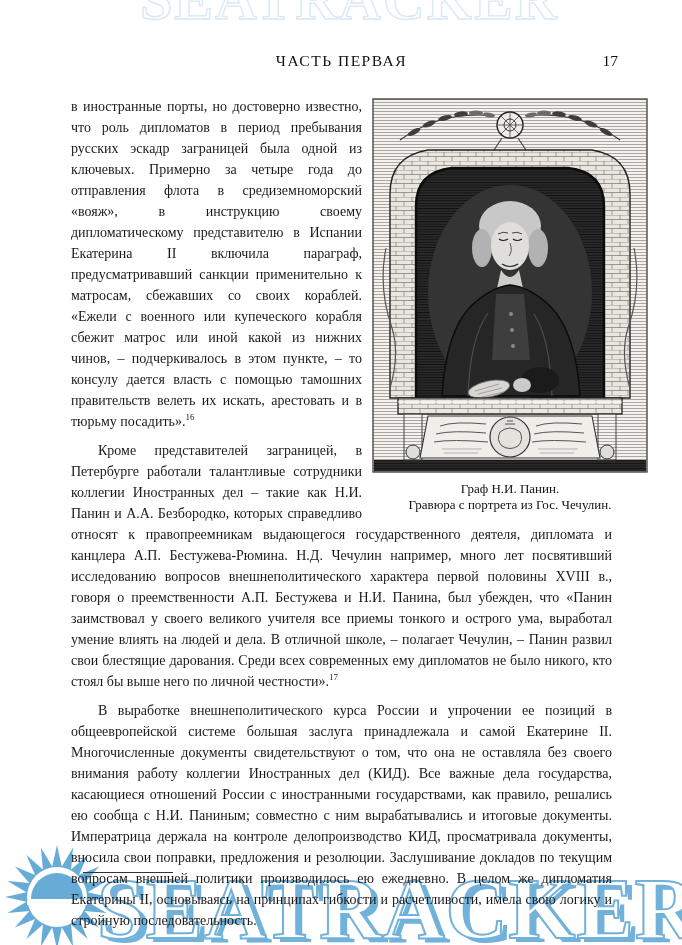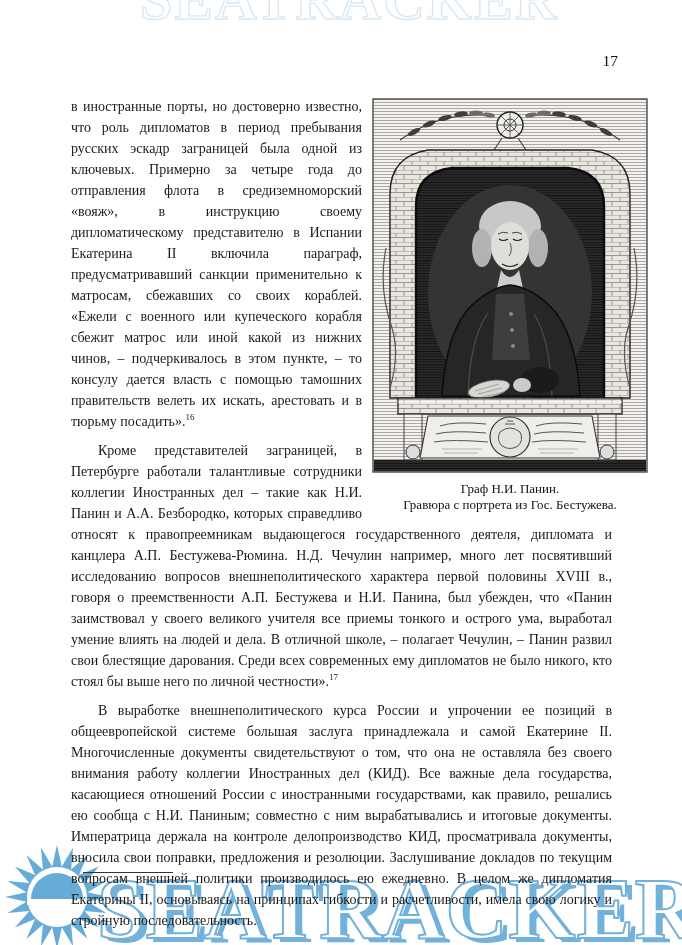--- a/index.html
+++ b/index.html
@@ -62,20 +62,21 @@
 
     <g opacity="0.88">
       <text x="103" y="942" font-family="'Liberation Serif',serif" font-weight="bold" font-size="86" letter-spacing="1" fill="#5fa8d5">SEATRACKER.RU</text>
       <text x="97" y="938" font-family="'Liberation Serif',serif" font-weight="bold" font-size="86" letter-spacing="1" fill="#ffffff" stroke="#5fa8d5" stroke-width="2">SEATRACKER.RU</text>
     </g>
   </svg>
 
   <div class="content">
 
     <div class="running-head">
+      <div class="running-title">ЧАСТЬ ПЕРВАЯ</div>
       <div class="page-num">17</div>
     </div>
 
     <div class="body-text">
 
       <div class="figure">
         <svg width="276" height="375" viewBox="0 0 276 375" role="img">
           <defs>
             <pattern id="hz" width="2" height="3" patternUnits="userSpaceOnUse">
               <rect width="2" height="3" fill="#f4f2ee"></rect>
@@ -161,21 +162,21 @@
             <path d="M70,351 h40 M72,355 h34" stroke="#8a8a8a" stroke-width="0.6"></path>
             <path d="M164,328 q14,-5 46,-2 M162,336 q16,-4 50,-1 M160,344 q18,-3 54,0" stroke="#555" stroke-width="1" fill="none"></path>
             <path d="M166,351 h40 M168,355 h34" stroke="#8a8a8a" stroke-width="0.6"></path>
             <circle cx="138" cy="339" r="20" fill="#e4e2dd" stroke="#333" stroke-width="1.2"></circle>
             <path d="M128,334 q10,-8 20,0 q4,8 -2,14 q-8,5 -16,0 q-6,-6 -2,-14" stroke="#444" stroke-width="0.9" fill="none"></path>
             <path d="M133,326 h10 M135,323 h6" stroke="#444" stroke-width="0.9"></path>
           </g>
         </svg>
         <div class="figcaption">
           <div>Граф Н.И. Панин.</div>
-          <div>Гравюра с портрета из Гос. Бестужева.</div>
+          <div>Гравюра с портрета из Гос. Чечулин.</div>
         </div>
       </div>
 
       <p class="first"><span>в иностранные порты, но достоверно известно, что роль дипломатов в период пребывания русских эскадр заграницей была одной из ключевых. Примерно за четыре года до отправления флота в средиземноморский «вояж», в инструкцию своему дипломатическому представителю в Испании Екатерина II включила параграф, предусматривавший санкции применительно к матросам, сбежавших со своих кораблей. «Ежели с военного или купеческого корабля сбежит матрос или иной какой из нижних чинов, – подчеркивалось в этом пункте, – то консулу дается власть с помощью тамошних правительств велеть их искать, арестовать и в тюрьму посадить».</span><sup class="fnref">16</sup></p>
 
       <p><span>Кроме представителей заграницей, в Петербурге работали талантливые сотрудники коллегии Иностранных дел – такие как Н.И. Панин и А.А. Безбородко, которых справедливо относят к правопреемникам выдающегося государственного деятеля, дипломата и канцлера А.П. Бестужева-Рюмина. Н.Д. Чечулин например, много лет посвятивший исследованию вопросов внешнеполитического характера первой половины XVIII в., говоря о преемственности А.П. Бестужева и Н.И. Панина, был убежден, что «Панин заимствовал у своего великого учителя все приемы тонкого и острого ума, выработал умение влиять на людей и дела. В отличной школе, – полагает Чечулин, – Панин развил свои блестящие дарования. Среди всех современных ему дипломатов не было никого, кто стоял бы выше него по личной честности».</span><sup class="fnref">17</sup></p>
 
       <p><span>В выработке внешнеполитического курса России и упрочении ее позиций в общеевропейской системе большая заслуга принадлежала и самой Екатерине II. Многочисленные документы свидетельствуют о том, что она не оставляла без своего внимания работу коллегии Иностранных дел (КИД). Все важные дела государства, касающиеся отношений России с иностранными государствами, как правило, решались ею сообща с Н.И. Паниным; совместно с ним вырабатывались и итоговые документы. Императрица держала на контроле делопроизводство КИД, просматривала документы, вносила свои поправки, предложения и резолюции. Заслушивание докладов по текущим вопросам внешней политики производилось ею ежедневно. В целом же дипломатия Екатерины II, основываясь на принципах гибкости и расчетливости, имела свою логику и стройную последовательность.</span></p>
 
     </div>

